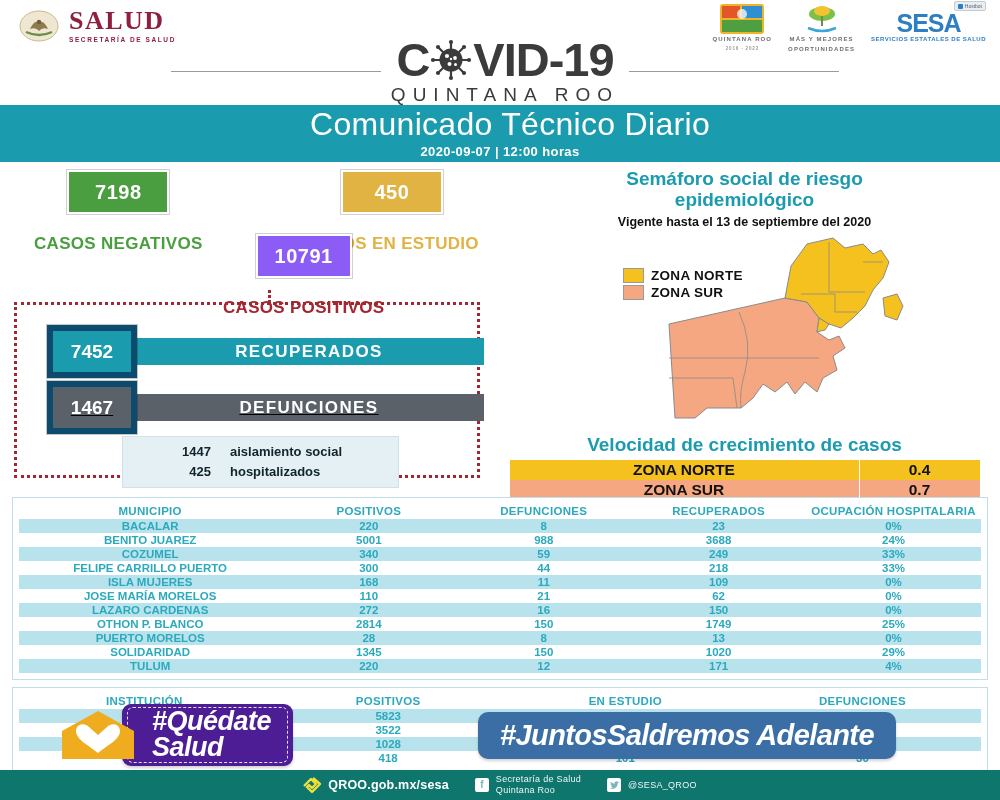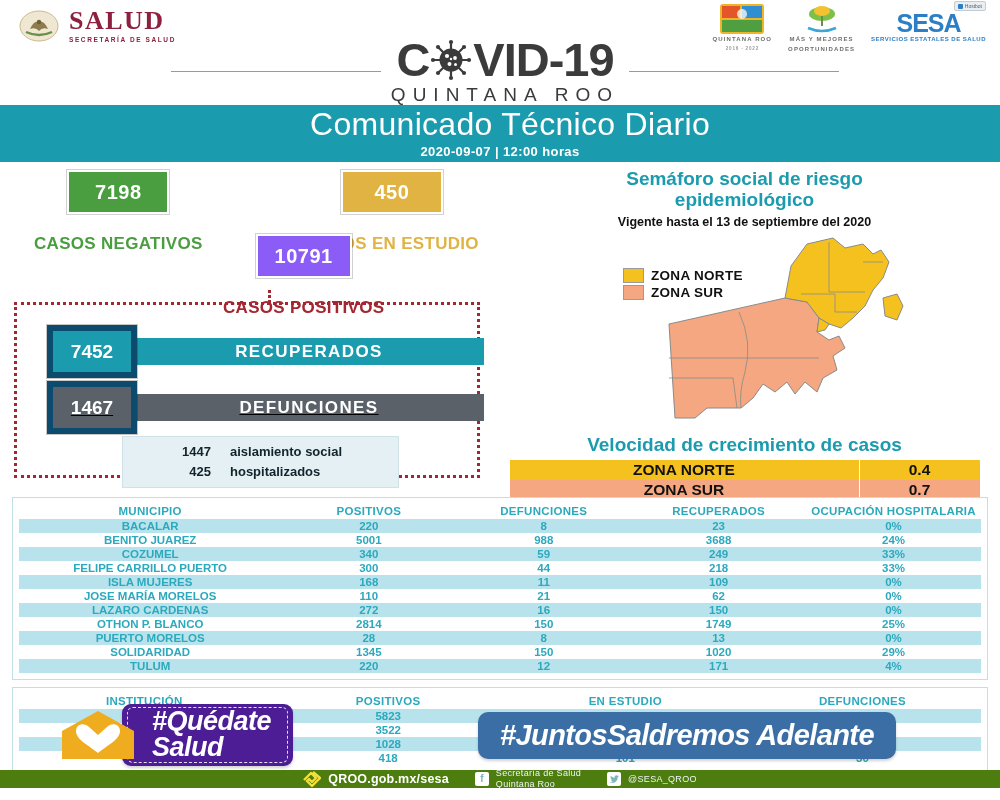--- a/index.html
+++ b/index.html
@@ -133,21 +133,21 @@
                  box-shadow:0 2px 3px rgba(0,0,0,.18);}
   .quedate-badge:after{content:"";position:absolute;left:5px;right:5px;top:3px;bottom:3px;
                  border:1.5px dashed rgba(255,255,255,.85);border-radius:6px;pointer-events:none;}
   .qd-l1{font-size:27px;font-weight:bold;font-style:italic;line-height:.95;letter-spacing:-.5px;}
   .qd-l2{font-size:27px;font-weight:bold;font-style:italic;line-height:.95;letter-spacing:-.5px;}
   .juntos{position:absolute;left:478px;top:12px;background:#3a6ea5;border-radius:10px;
           padding:7px 22px;color:#fff;font-size:29px;font-weight:bold;font-style:italic;
           letter-spacing:-.6px;box-shadow:0 2px 3px rgba(0,0,0,.18);white-space:nowrap;}
 
   
-  .footer{position:absolute;left:0;top:770px;width:1000px;height:18px;background:#4d7c0f;
+  .footer{position:absolute;left:0;top:770px;width:1000px;height:30px;background:#0f766e;
           display:flex;align-items:center;justify-content:center;gap:26px;}
   .f-item{display:flex;align-items:center;gap:7px;}
   .qroo-mark{width:18px;height:16px;}
   .f-web{font-size:12.5px;color:#ffffff;font-weight:bold;letter-spacing:.2px;}
   .f-web b{font-weight:bold;}
   .sq-icon{width:14px;height:14px;background:#fff;border-radius:2px;display:flex;
            align-items:center;justify-content:center;}
   .sq-icon span{font-size:10px;font-weight:bold;color:#7cb6b8;line-height:1;}
   .f-txt{font-size:9px;color:#eef6f6;line-height:1.2;letter-spacing:.3px;}
 </style>

